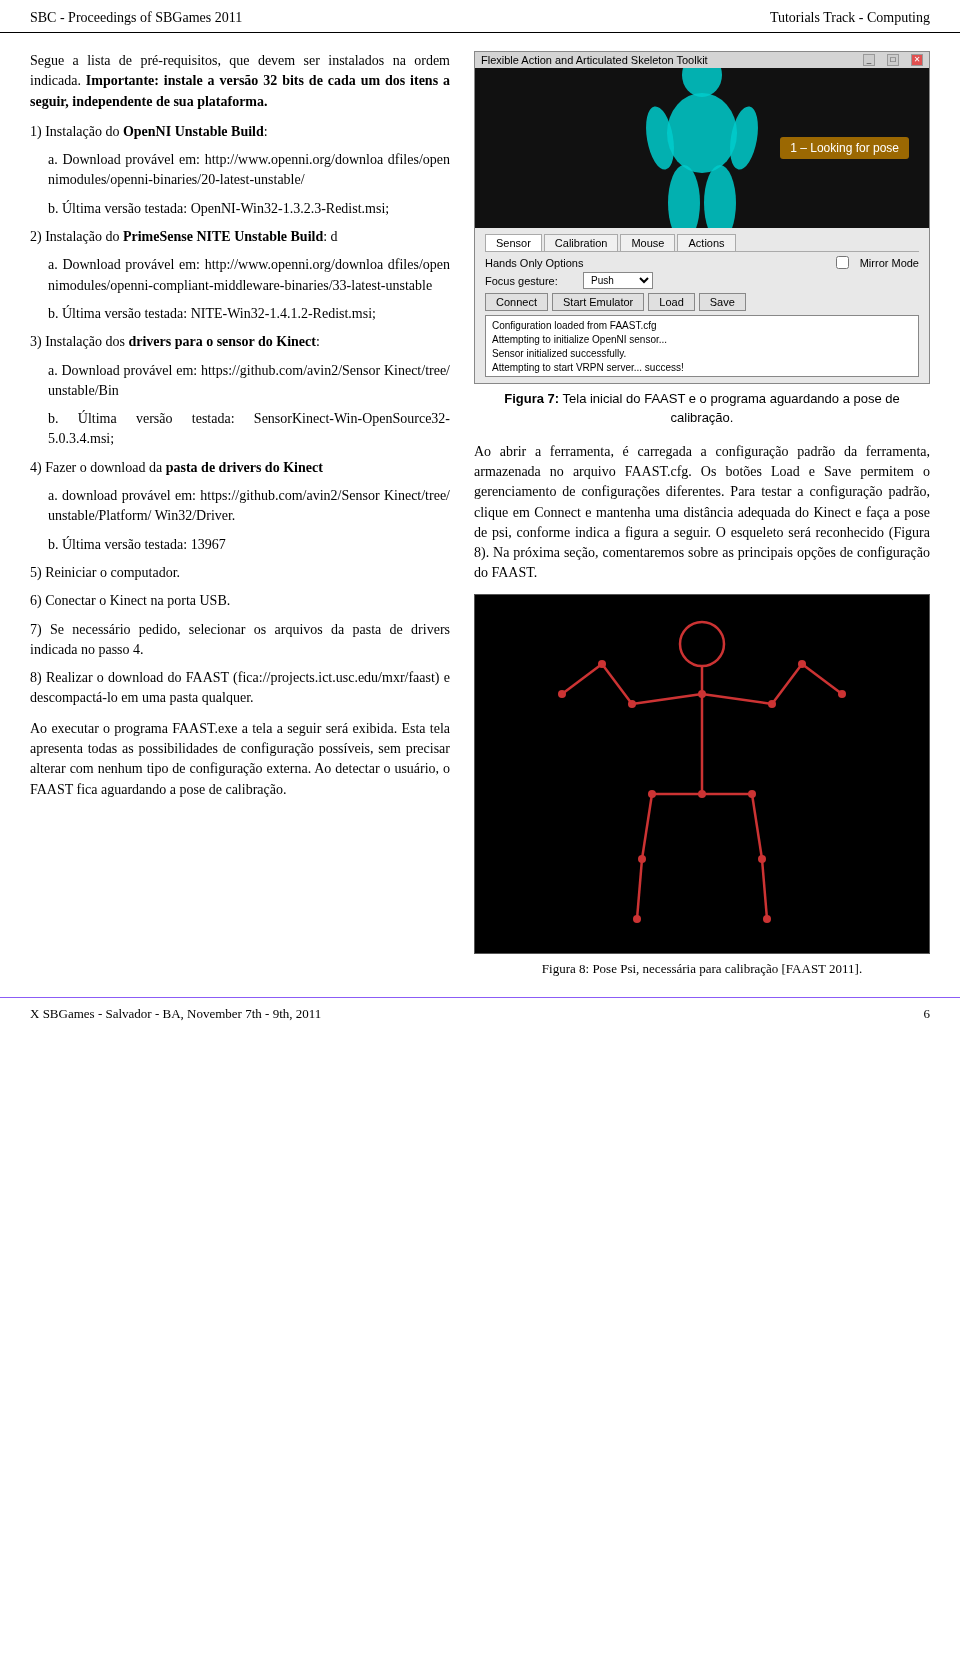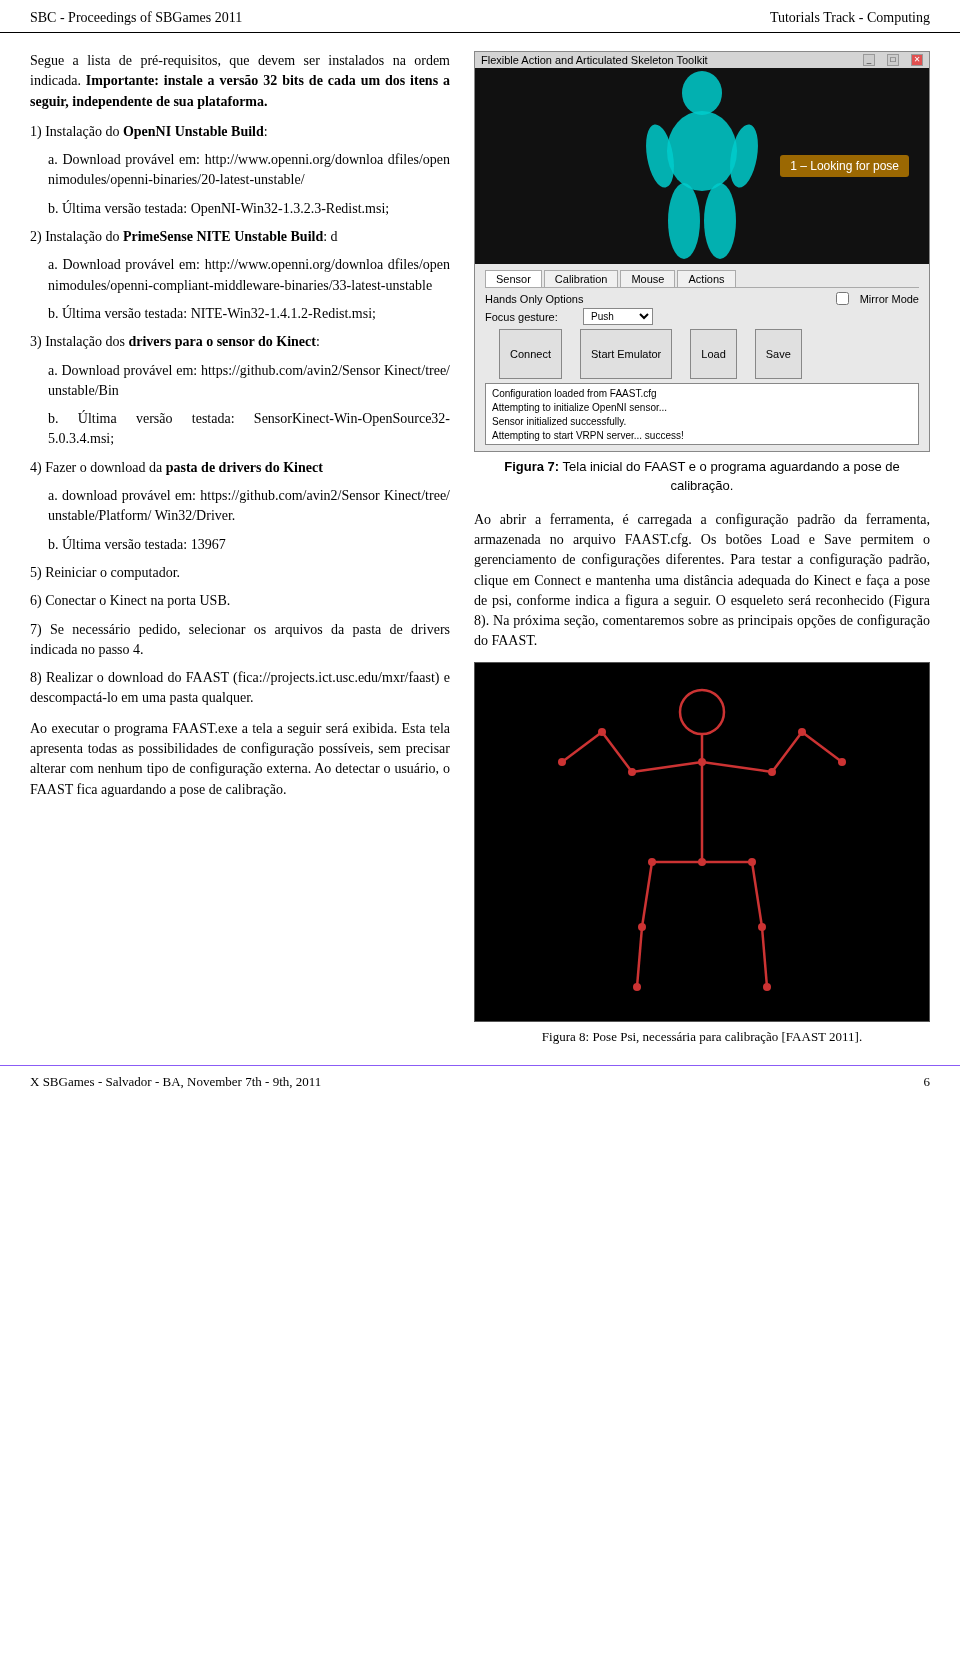--- a/index.html
+++ b/index.html
@@ -147,26 +147,25 @@
     }
     .ctrl-tab.active {
       background: #fff;
     }
     .ctrl-buttons {
       display: flex;
       gap: 4px;
       margin-top: 4px;
     }
     .ctrl-btn {
-      padding: 18px 10px;
+      padding: 2px 10px;
       font-size: 11px;
       border: 1px solid #888;
       background: #e0e0e0;
       cursor: pointer;
-      margin-left: 14px;
     }
     .log-area {
       background: #fff;
       border: 1px solid #888;
       padding: 3px 6px;
       font-size: 10px;
       font-family: Arial, sans-serif;
       height: 62px;
       overflow-y: auto;
       margin-top: 4px;
@@ -291,21 +290,21 @@
 
     <div class="figure-box">
 
       <div class="figure-titlebar">
         <span style="flex:1; font-size:11px;">Flexible Action and Articulated Skeleton Toolkit</span>
         <span class="win-btn">_</span>
         <span class="win-btn">□</span>
         <span class="win-btn" style="background:#e05050;color:#fff;">✕</span>
       </div>
 
-      <div class="figure-img-area" style="height:196px; background:#111;text-decoration:underline;">
+      <div class="figure-img-area" style="height:160px; background:#111;text-decoration:underline;">
 
         <svg width="160" height="190" viewBox="0 0 160 190">
 
           <ellipse cx="80" cy="22" rx="20" ry="22" fill="#00cccc" opacity="0.85"></ellipse>
 
           <ellipse cx="80" cy="80" rx="35" ry="40" fill="#00cccc" opacity="0.85"></ellipse>
 
           <ellipse cx="38" cy="85" rx="13" ry="32" fill="#00cccc" opacity="0.85" transform="rotate(-10,38,85)"></ellipse>
 
           <ellipse cx="122" cy="85" rx="13" ry="32" fill="#00cccc" opacity="0.85" transform="rotate(10,122,85)"></ellipse>

